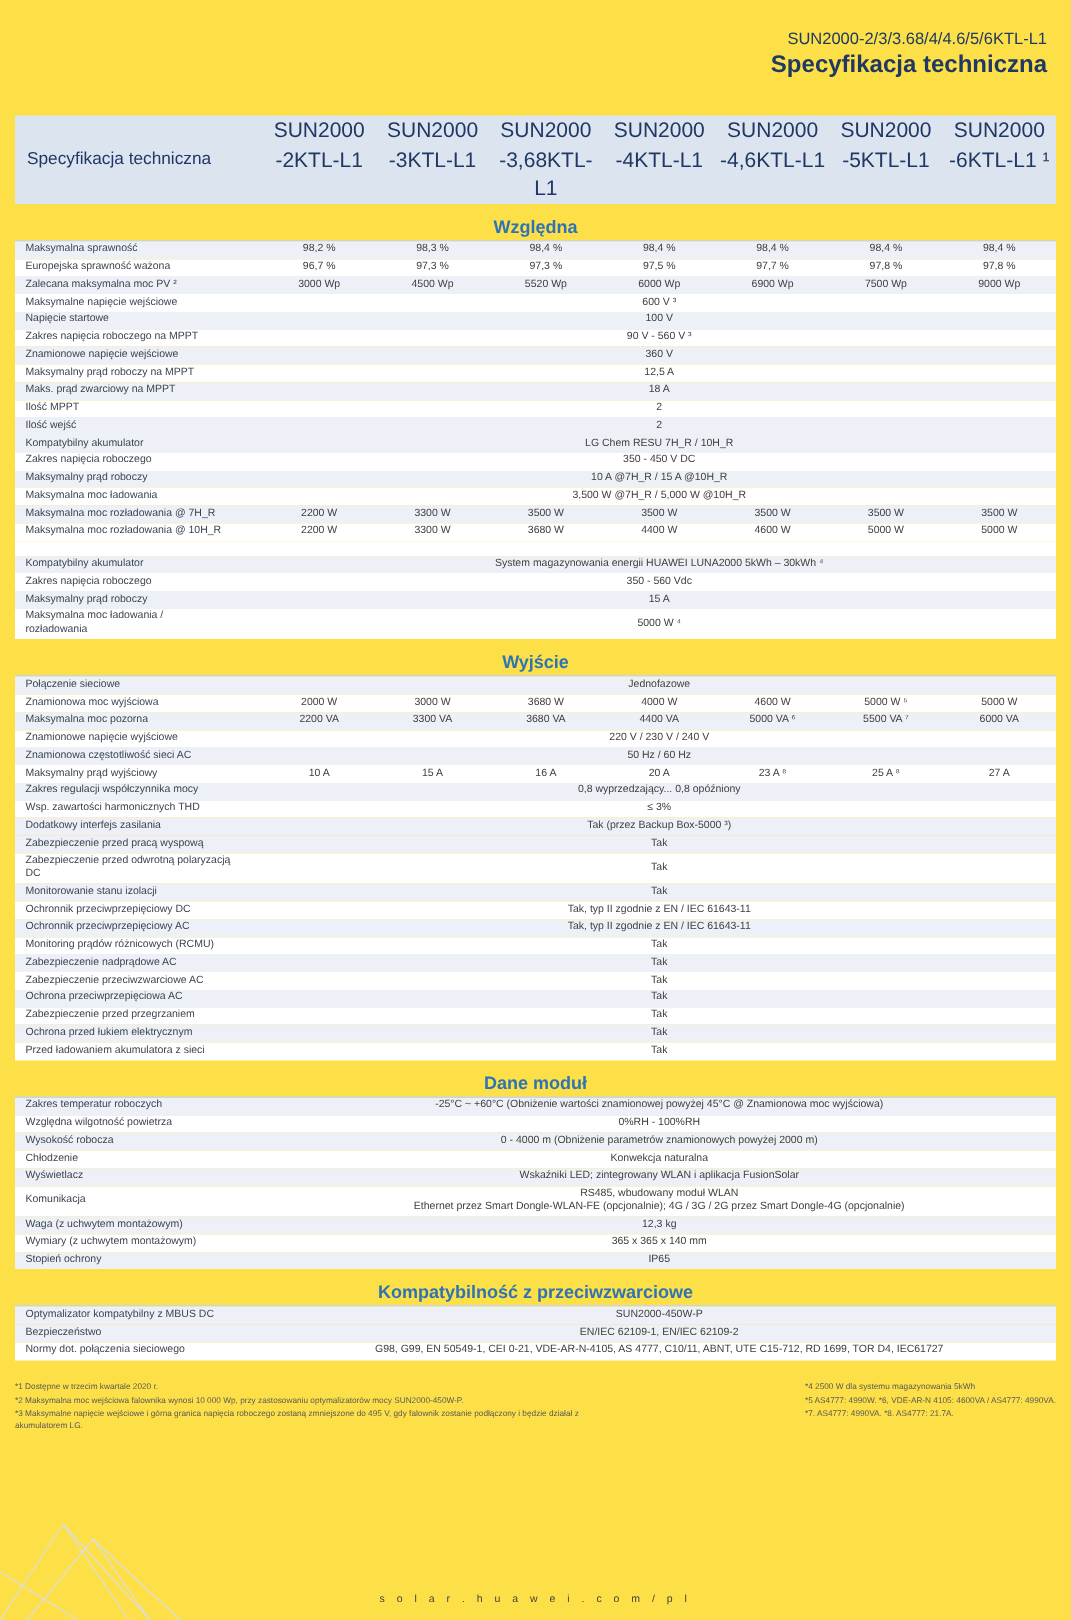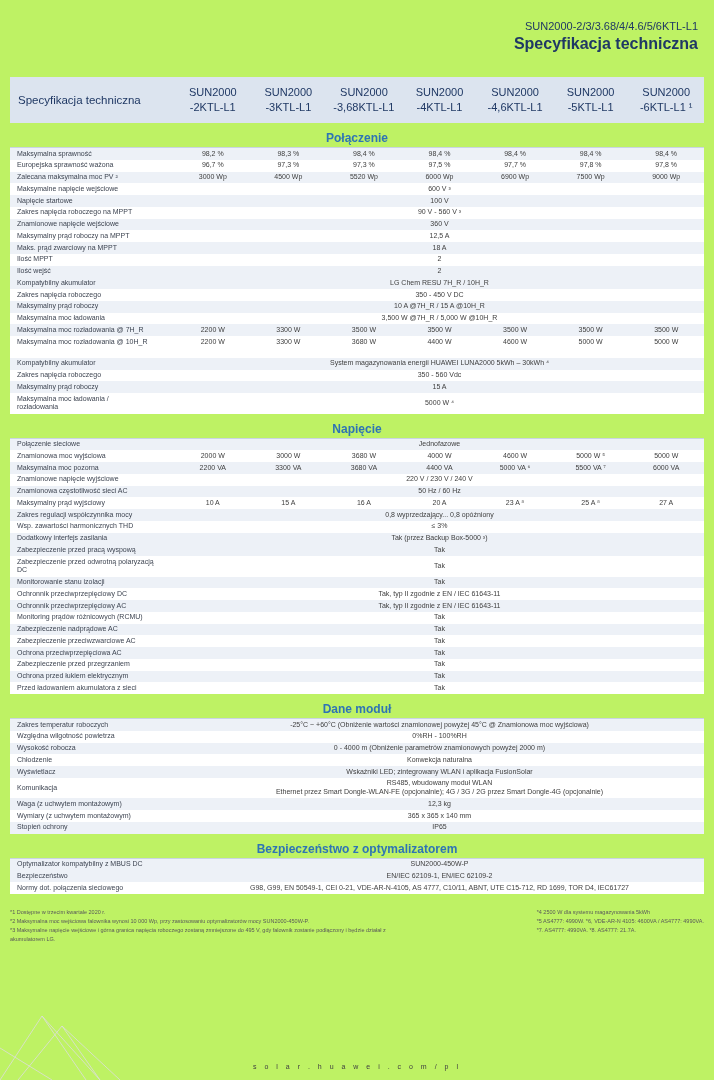--- a/index.html
+++ b/index.html
@@ -1,26 +1,26 @@
 <!DOCTYPE html>
 <html><head>
 <meta charset="utf-8">
 <style>
   * { box-sizing: border-box; }
   body { margin: 0; background: #ffffff; font-family: "Liberation Sans", sans-serif; color: #404040; }
-  .page { width: 714px; height: 1080px; position: relative; background: #bef264; padding: 12px 10px 0 10px; overflow: hidden; }
+  .page { width: 714px; height: 1080px; position: relative; background: #fde047; padding: 12px 10px 0 10px; overflow: hidden; }
 
   .top-titles { text-align: right; padding-right: 6px; margin-top: 8px; }
   .t1 { font-size: 11px; color: #1f3864; }
   .t2 { font-size: 16px; font-weight: bold; color: #1f3864; margin-top: 3px; }
 
   .header-band { display: flex; background: #dce4ef; margin-top: 24px; min-height: 46px; align-items: center; }
   .header-label { width: 165px; flex: 0 0 165px; font-size: 11.5px; color: #1f3864; padding-left: 8px; }
   .models { flex: 1; display: grid; grid-template-columns: repeat(7, 1fr); }
-  .model-cell { text-align: center; font-size: 11px; color: #1f3864; line-height: 1.4; }
+  .model-cell { text-align: center; font-size: 14px; color: #1f3864; line-height: 1.4; }
 
   .section-title { font-size: 12px; color: #2e74b5; text-align: center; font-weight: bold; margin: 8px 0 0 0; padding-bottom: 2px; border-bottom: 1px solid #c9d4e3; }
 
   .row { display: grid; grid-template-columns: 165px repeat(7, 1fr); font-size: 7px; line-height: 1.25; }
   .row.odd { background: #edf1f7; }
   .row.even { background: #ffffff; }
   .cell { padding: 1.5px 3px; display: flex; align-items: center; }
   .cell.label { padding-left: 7px; color: #3d4451; white-space: pre-line; }
   .cell.val { justify-content: center; text-align: center; }
   .cell.merged { grid-column: 2 / span 7; justify-content: center; text-align: center; white-space: pre-line; }
@@ -73,21 +73,21 @@
         </div>
         <div class="model-cell">
           <div>SUN2000</div>
           <div>-6KTL-L1 ¹</div>
         </div>
       </div>
   </div>
 
   <div id="sections">
       <section>
-        <h2 class="section-title">Połączenie</h2>
+        <h2 class="section-title">Względna</h2>
         <div class="row odd">
           <div class="cell label">Maksymalna sprawność</div>
           <div class="cell val">98,2 %</div>
           <div class="cell val">98,3 %</div>
           <div class="cell val">98,4 %</div>
           <div class="cell val">98,4 %</div>
           <div class="cell val">98,4 %</div>
           <div class="cell val">98,4 %</div>
           <div class="cell val">98,4 %</div>
         </div>
@@ -196,21 +196,21 @@
           <div class="cell label">Maksymalny prąd roboczy</div>
           <div class="cell merged">15 A</div>
         </div>
         <div class="row even">
           <div class="cell label">Maksymalna moc ładowania /
 rozładowania</div>
           <div class="cell merged">5000 W ⁴</div>
         </div>
       </section>
       <section>
-        <h2 class="section-title">Napięcie</h2>
+        <h2 class="section-title">Wyjście</h2>
         <div class="row odd">
           <div class="cell label">Połączenie sieciowe</div>
           <div class="cell merged">Jednofazowe</div>
         </div>
         <div class="row even">
           <div class="cell label">Znamionowa moc wyjściowa</div>
           <div class="cell val">2000 W</div>
           <div class="cell val">3000 W</div>
           <div class="cell val">3680 W</div>
           <div class="cell val">4000 W</div>
@@ -344,21 +344,21 @@
         <div class="row even">
           <div class="cell label">Wymiary (z uchwytem montażowym)</div>
           <div class="cell merged">365 x 365 x 140 mm</div>
         </div>
         <div class="row odd">
           <div class="cell label">Stopień ochrony</div>
           <div class="cell merged">IP65</div>
         </div>
       </section>
       <section>
-        <h2 class="section-title">Bezpieczeństwo z optymalizatorem</h2>
+        <h2 class="section-title">Kompatybilność z przeciwzwarciowe</h2>
         <div class="row odd">
           <div class="cell label">Optymalizator kompatybilny z MBUS DC</div>
           <div class="cell merged">SUN2000-450W-P</div>
         </div>
       </section>
       <section>
         <div class="row odd">
           <div class="cell label">Bezpieczeństwo</div>
           <div class="cell merged">EN/IEC 62109-1, EN/IEC 62109-2</div>
         </div>

